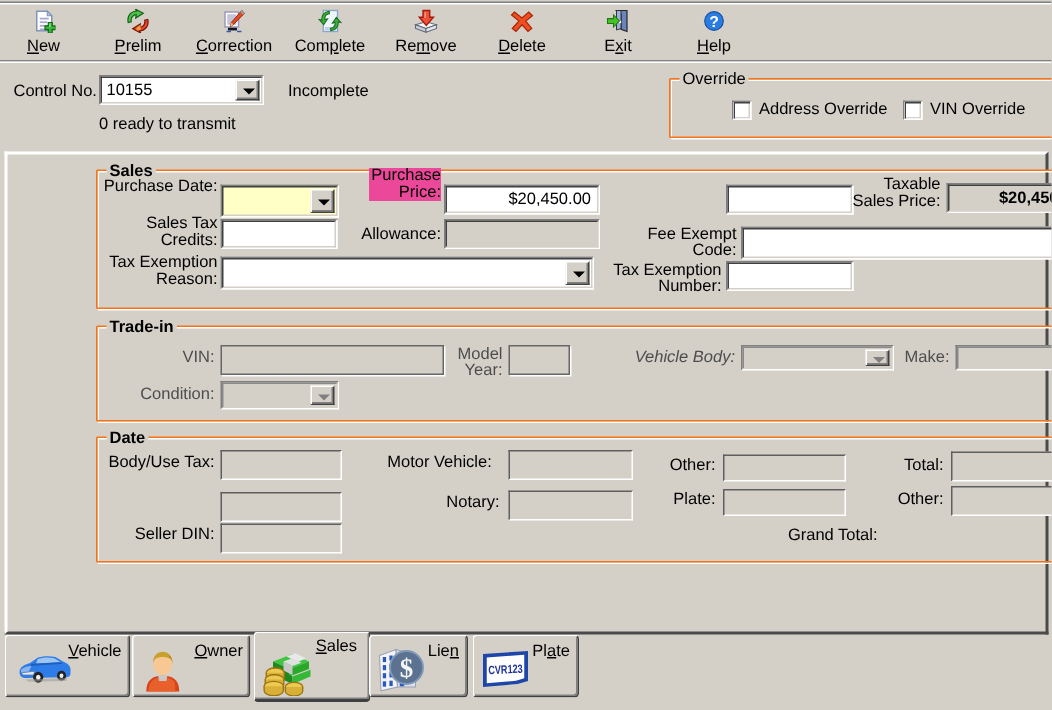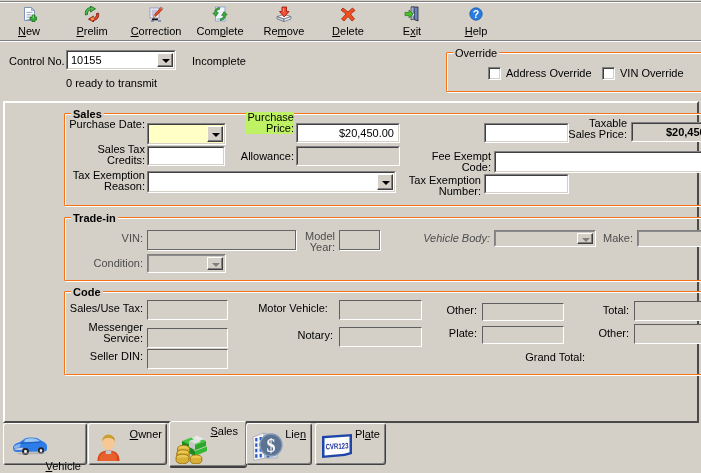--- a/index.html
+++ b/index.html
@@ -153,21 +153,21 @@
 
 <div class="abs group" style="left:16px;top:113px;width:669px;height:93px;">
   <div class="gtitle">Sales</div>
 
   <div class="lbl" style="left:0px;top:5px;width:80px;">Purchase Date:</div>
   <div class="field sunken2 yellow" style="left:82px;top:9px;width:79px;height:22px;">
       <div class="in"></div>
       <div class="dbtn"></div>
     </div>
 
-  <div class="lbl" style="left:181px;top:-2px;width:48px;background:#bef264;">Purchase<br>Price:</div>
+  <div class="lbl" style="left:181px;top:-2px;width:48px;background:#ec4899;">Purchase<br>Price:</div>
   <div class="field sunken2" style="left:231px;top:9px;width:104px;height:20px;">
       <div class="in"></div>
       <div class="txt" style="text-align:right;">$20,450.00</div>
     </div>
 
   <div class="field sunken2" style="left:419px;top:9px;width:85px;height:20px;">
       <div class="in"></div>
     </div>
 
   <div class="lbl" style="left:482px;top:4px;width:80px;">Taxable<br>Sales Price:</div>
@@ -221,25 +221,24 @@
       <div class="dbtn dis"></div>
     </div>
   <div class="lbl" style="left:18px;top:40px;width:60px;">Condition:</div>
   <div class="field sunken2 soft gray" style="left:82px;top:36px;width:79px;height:19px;">
       <div class="in"></div>
       <div class="dbtn dis"></div>
     </div>
 </div>
 
 <div class="abs group" style="left:16px;top:291px;width:669px;height:84px;">
-  <div class="gtitle">Code</div>
-
-  <div class="lbl" style="left:0px;top:11px;width:78px;">Sales/Use Tax:</div>
+  <div class="gtitle">Date</div>
+
+  <div class="lbl" style="left:0px;top:11px;width:78px;">Body/Use Tax:</div>
   <div class="field sunken1 gray" style="left:82px;top:8px;width:81px;height:20px;"></div>
-  <div class="lbl" style="left:0px;top:30px;width:78px;">Messenger<br>Service:</div>
   <div class="field sunken1 gray" style="left:82px;top:36px;width:81px;height:20px;"></div>
   <div class="lbl" style="left:0px;top:59px;width:78px;">Seller DIN:</div>
   <div class="field sunken1 gray" style="left:82px;top:57px;width:81px;height:20px;"></div>
 
   <div class="lbl" style="left:188px;top:11px;width:80px;text-align:center;">Motor Vehicle:</div>
   <div class="field sunken1 gray" style="left:274px;top:8px;width:83px;height:20px;"></div>
   <div class="lbl" style="left:188px;top:38px;width:80px;">Notary:</div>
   <div class="field sunken1 gray" style="left:274px;top:35px;width:83px;height:20px;"></div>
 
   <div class="lbl" style="left:332px;top:13px;width:80px;">Other:</div>
@@ -249,21 +248,21 @@
 
   <div class="lbl" style="left:484px;top:13px;width:80px;">Total:</div>
   <div class="field sunken1 gray" style="left:569px;top:9px;width:79px;height:20px;"></div>
   <div class="lbl" style="left:484px;top:36px;width:80px;">Other:</div>
   <div class="field sunken1 gray" style="left:569px;top:32px;width:79px;height:20px;"></div>
 
   <div class="lbl" style="left:440px;top:60px;width:80px;">Grand Total:</div>
 </div>
 
 <div class="tab" style="left:3px;top:423px;width:84px;height:42px;">
-  <span class="lbll" style="right:5px;top:5px;text-align:right;margin-top:32px;"><u>V</u>ehicle</span>
+  <span class="lbll" style="right:5px;top:5px;text-align:right;"><u>V</u>ehicle</span>
   <svg class="abs" style="left:7px;top:12px;" width="38" height="21" viewBox="0 0 38 21">
     <path d="M2 12 C2 9 5 7 9 6 L14 2.5 C16 1.5 22 1 26 2 L31 5 C34 6 36 8 36 10 L36 13 C36 14.5 35 15.5 33 15.5 L6 16 C3.5 16 2 14.5 2 12z" fill="#2e7ce8"></path>
     <path d="M14 3.5 C17 2.2 22 2 25.5 3 L29.5 5.5 L13 6.5z" fill="#9ec4f2"></path>
     <path d="M10 6.5 L29 5.5 L31 6.5 L9 8z" fill="#1b5fc0"></path>
     <path d="M3 10.5 C5 8.5 8 8 10 8 L8 12 L3 12.5z" fill="#8ab4ee"></path>
     <path d="M3.5 12.5 L12 11.5 L11.5 14 L4 14z" fill="#e8ecf4" stroke="#6080b0" stroke-width="0.6"></path>
     <ellipse cx="14.5" cy="15.5" rx="3.4" ry="3.6" fill="#222"></ellipse>
     <ellipse cx="14.5" cy="15.5" rx="1.5" ry="1.7" fill="#eee"></ellipse>
     <ellipse cx="30" cy="14.5" rx="3" ry="3.3" fill="#222"></ellipse>
     <ellipse cx="30" cy="14.5" rx="1.3" ry="1.5" fill="#eee"></ellipse>

